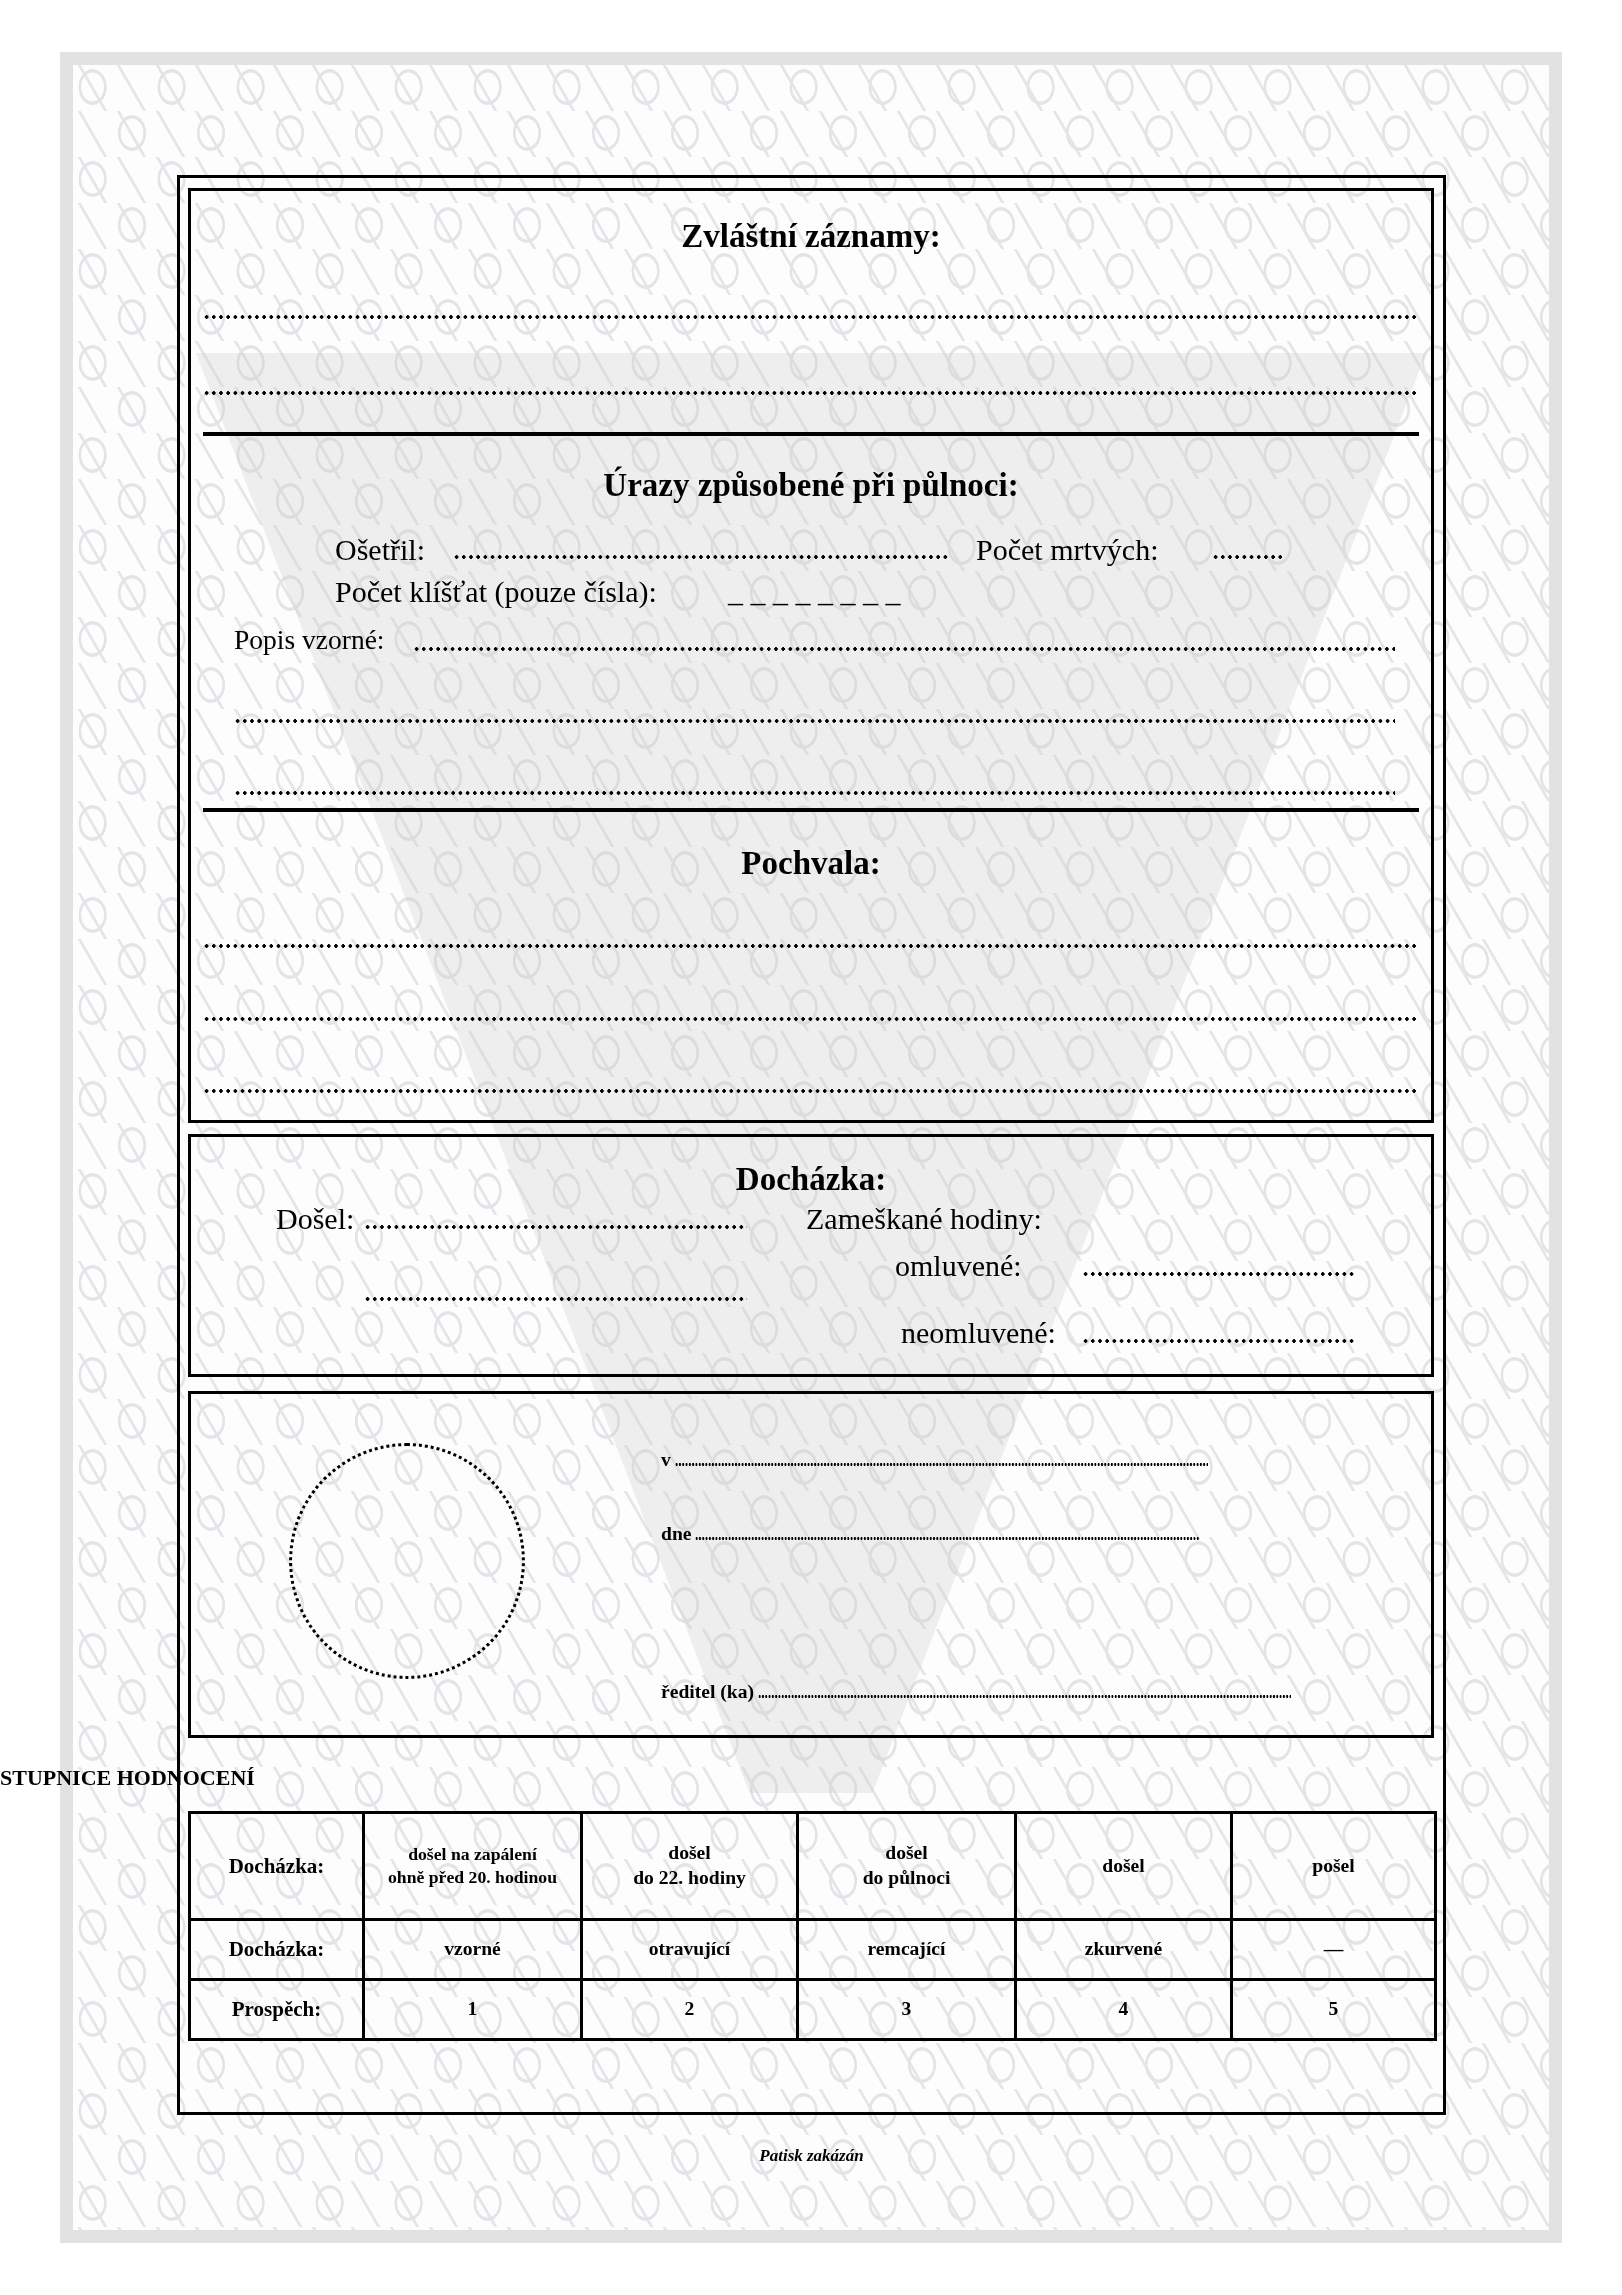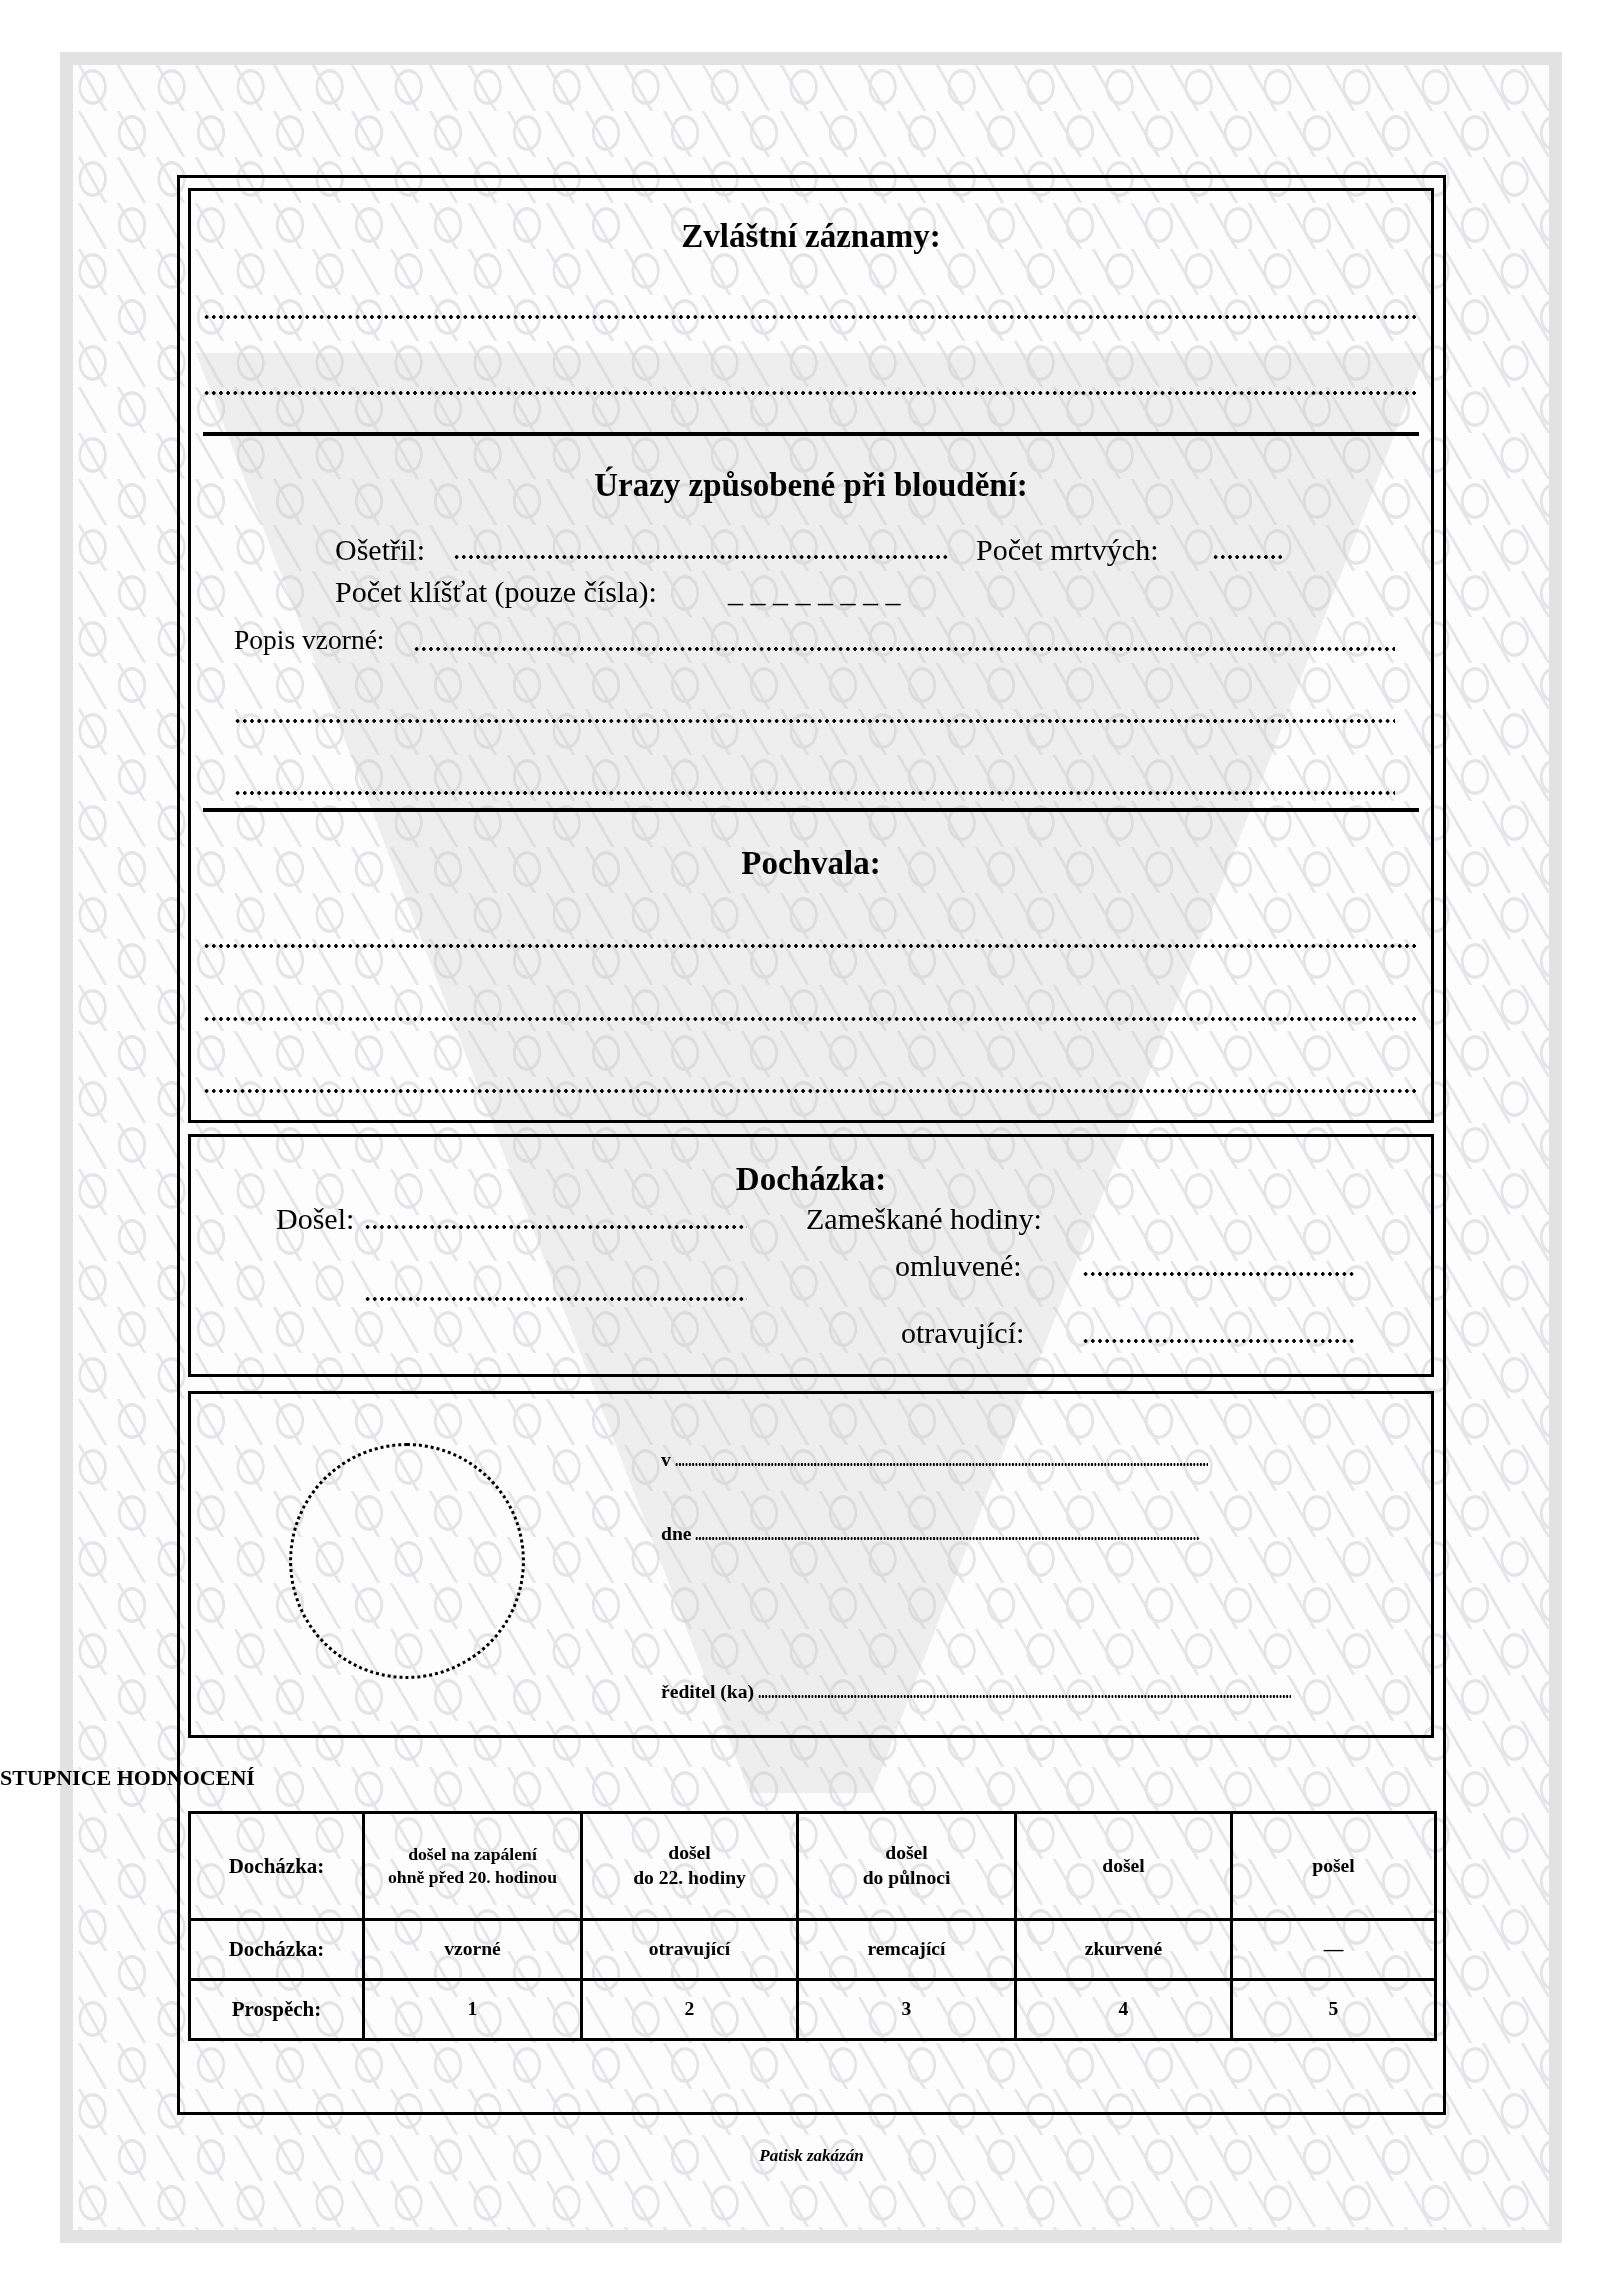--- a/index.html
+++ b/index.html
@@ -92,21 +92,21 @@
 <div class="sheet"></div>
 <div class="watermark"></div>
 <div class="frame-outer"></div>
 
 <div class="box box1">
   <div class="heading" style="top:29.4px">Zvláštní záznamy:</div>
   <div class="dotline" style="left:11.8px; right:11.8px; top:124px"></div>
   <div class="dotline" style="left:11.8px; right:11.8px; top:200px"></div>
   <div class="rule" style="top:241px"></div>
 
-  <div class="heading" style="top:278px">Úrazy způsobené při bloudění:</div>
+  <div class="heading" style="top:278px">Úrazy způsobené při půlnoci:</div>
 
   <div class="label" style="left:144px; top:344px">Ošetřil:</div>
   <div class="dotline" style="left:262px; width:497px; top:364px"></div>
   <div class="label" style="left:785px; top:344px">Počet mrtvých:</div>
   <div class="dotline" style="left:1021px; width:72px; top:364px"></div>
 
   <div class="label" style="left:144px; top:386px">Počet klíšťat (pouze čísla):</div>
   <div class="label" style="left:537px; top:386px">_ _ _ _ _ _ _ _</div>
 
   <div class="label" style="left:43px; top:435px; font-size:27.5px">Popis vzorné:</div>
@@ -123,21 +123,21 @@
 
 <div class="box box2">
   <div class="heading" style="top:26px">Docházka:</div>
   <div class="label" style="left:85px; top:67px">Došel:</div>
   <div class="dotline" style="left:173px; width:383px; top:88px"></div>
   <div class="dotline" style="left:173px; width:383px; top:160px"></div>
 
   <div class="label" style="left:615px; top:67px">Zameškané hodiny:</div>
   <div class="label" style="left:704px; top:114px">omluvené:</div>
   <div class="dotline" style="left:891px; width:275px; top:135px"></div>
-  <div class="label" style="left:710px; top:181px">otravující:</div>
+  <div class="label" style="left:710px; top:181px">neomluvené:</div>
   <div class="dotline" style="left:891px; width:275px; top:202px"></div>
 </div>
 
 <div class="box box3">
   <div class="stamp"></div>
   <div class="sig-line" style="left:470px; top:56px">
     <span>v</span><span class="dl" style="width:533px"></span>
   </div>
   <div class="sig-line" style="left:470px; top:130px">
     <span>dne</span><span class="dl" style="width:505px"></span>

